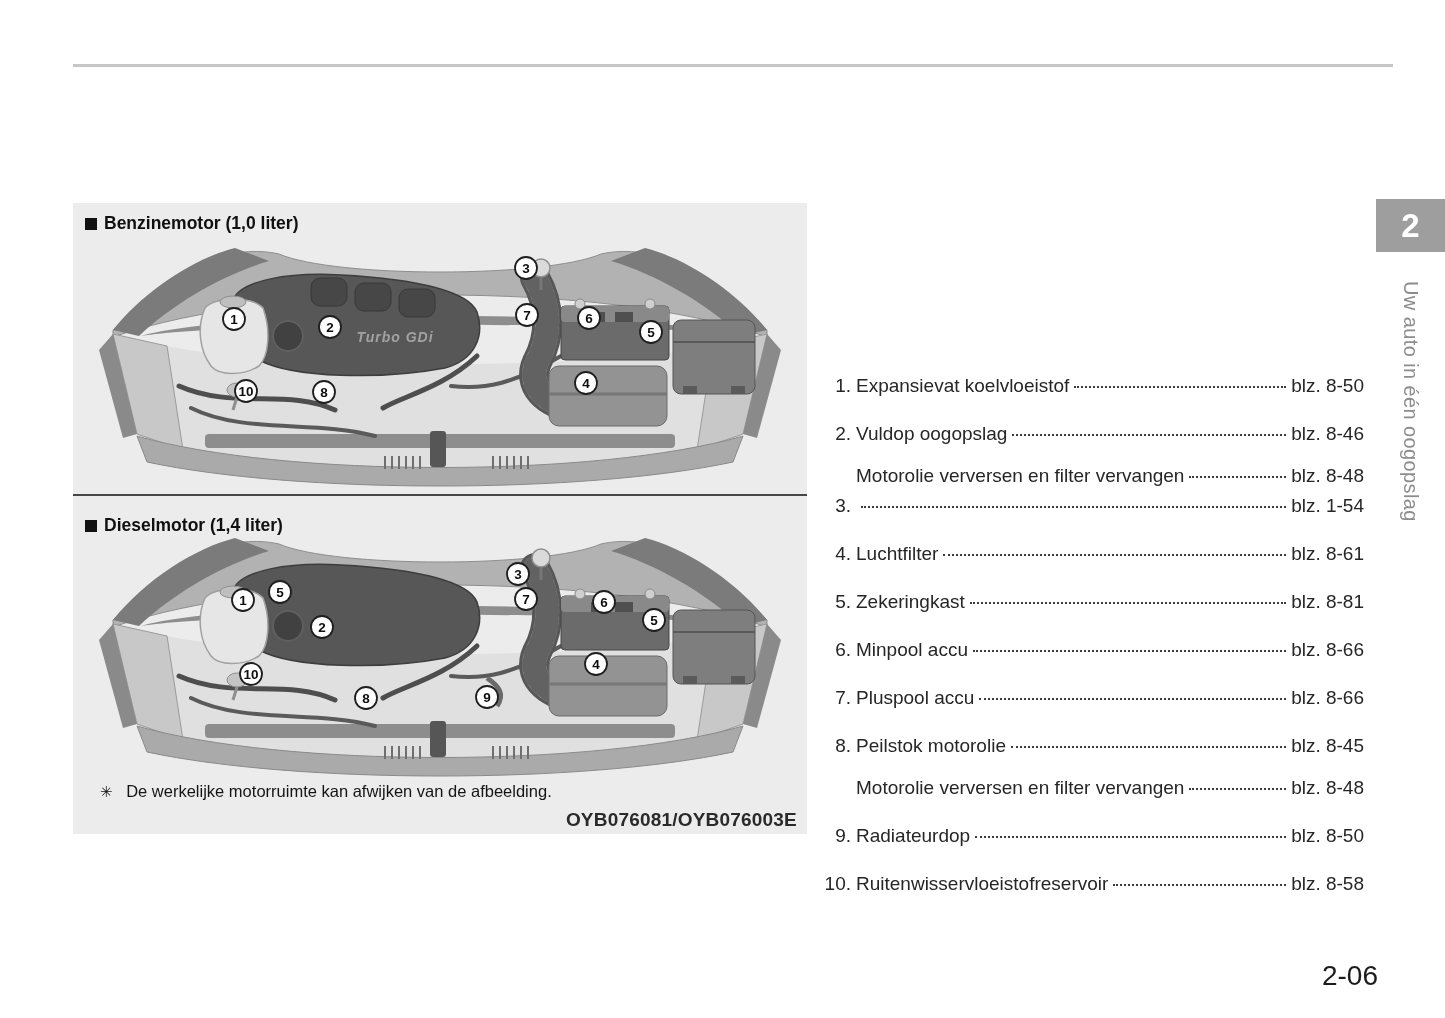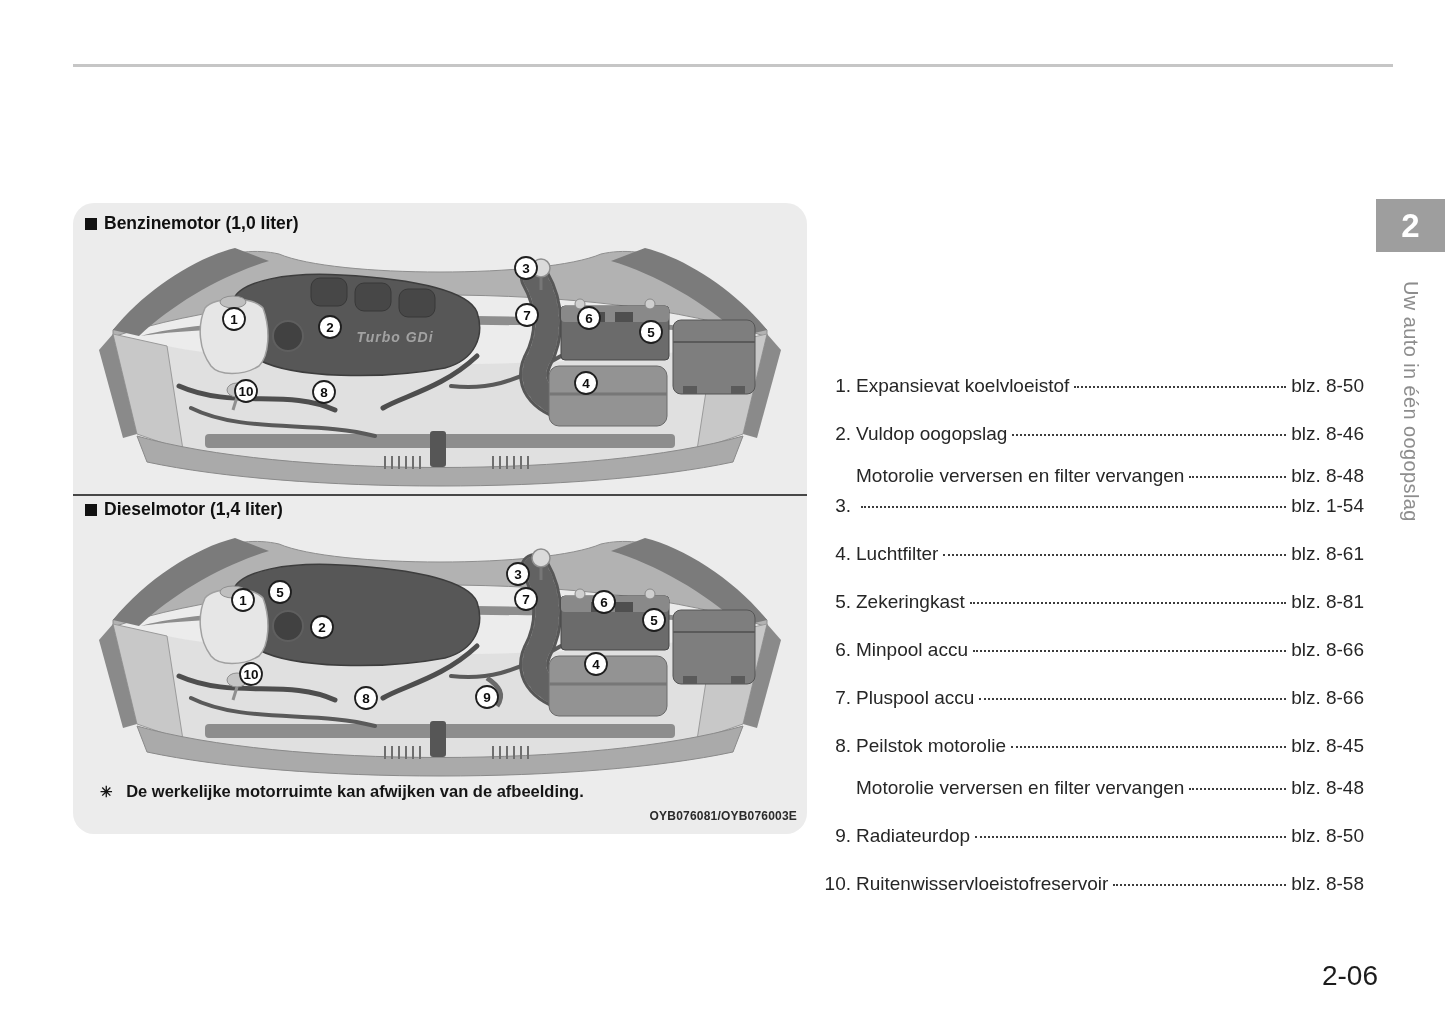--- a/index.html
+++ b/index.html
@@ -4,33 +4,33 @@
 <style>
   html,body{margin:0;padding:0;}
   body{
     width:1445px;height:1018px;position:relative;background:#ffffff;
     font-family:"Liberation Sans", sans-serif;color:#222;overflow:hidden;
   }
   
   .top-rule{position:absolute;left:73px;top:64px;width:1320px;height:3px;background:#c6c6c6;}
 
   
-  .figure-panel{position:absolute;left:73px;top:203px;width:734px;height:631px;background:#ececec;border-radius:21px;}
+  .figure-panel{position:absolute;left:73px;top:203px;width:734px;height:631px;background:#ececec;}
   .fig-header{position:absolute;left:12px;display:flex;align-items:center;gap:7px;
     font-size:17.5px;font-weight:700;color:#101010;white-space:nowrap;}
   .fig-header .sq{width:12px;height:12px;background:#111;flex:none;}
   .fig-header.h1{top:10px;}
-  .fig-header.h2{top:296px;}
+  .fig-header.h2{top:312px;}
   .fig-art{position:absolute;left:10px;width:714px;height:250px;}
   .fig-art.a1{top:34px;}
   .fig-art.a2{top:324px;}
   .fig-divider{position:absolute;left:0;top:291px;width:734px;height:2px;background:#474747;}
-  .fig-note{position:absolute;left:27px;top:579px;font-size:16.5px;font-weight:700;color:#151515;white-space:nowrap;}
+  .fig-note{position:absolute;left:27px;top:579px;font-size:16.5px;font-weight:400;color:#151515;white-space:nowrap;}
   .fig-note .note-sym{margin-right:9px;font-size:15px;}
-  .fig-code{position:absolute;right:10px;top:606px;font-size:12px;font-weight:700;color:#2a2a2a;letter-spacing:.2px;}
+  .fig-code{position:absolute;right:10px;top:606px;font-size:19px;font-weight:700;color:#2a2a2a;letter-spacing:.2px;}
 
   
   .bay{display:block;}
   .co-circle{fill:#ffffff;stroke:#1e1e1e;stroke-width:1.8;}
   .co-num{font-family:"Liberation Sans",sans-serif;font-size:13.5px;font-weight:700;fill:#0e0e0e;text-anchor:middle;}
   .cover-label{font-family:"Liberation Sans",sans-serif;font-size:14px;font-style:italic;font-weight:700;
     fill:#a2a2a2;text-anchor:middle;letter-spacing:1px;}
 
   
   .legend{position:absolute;left:818px;top:356px;width:546px;}

